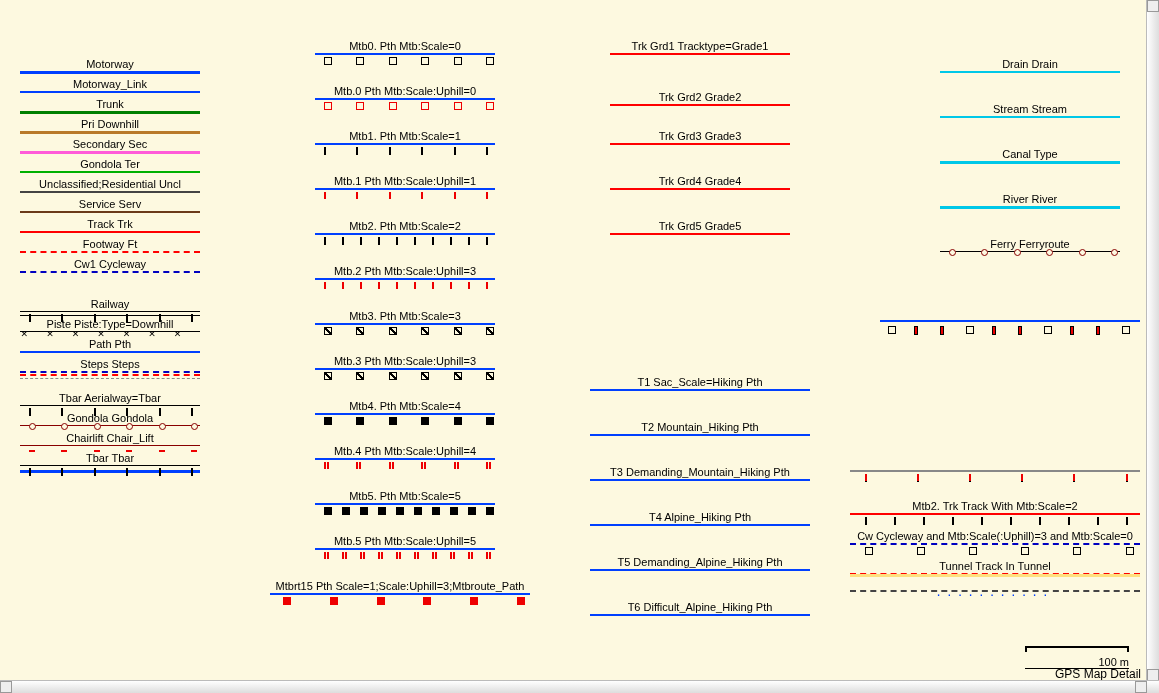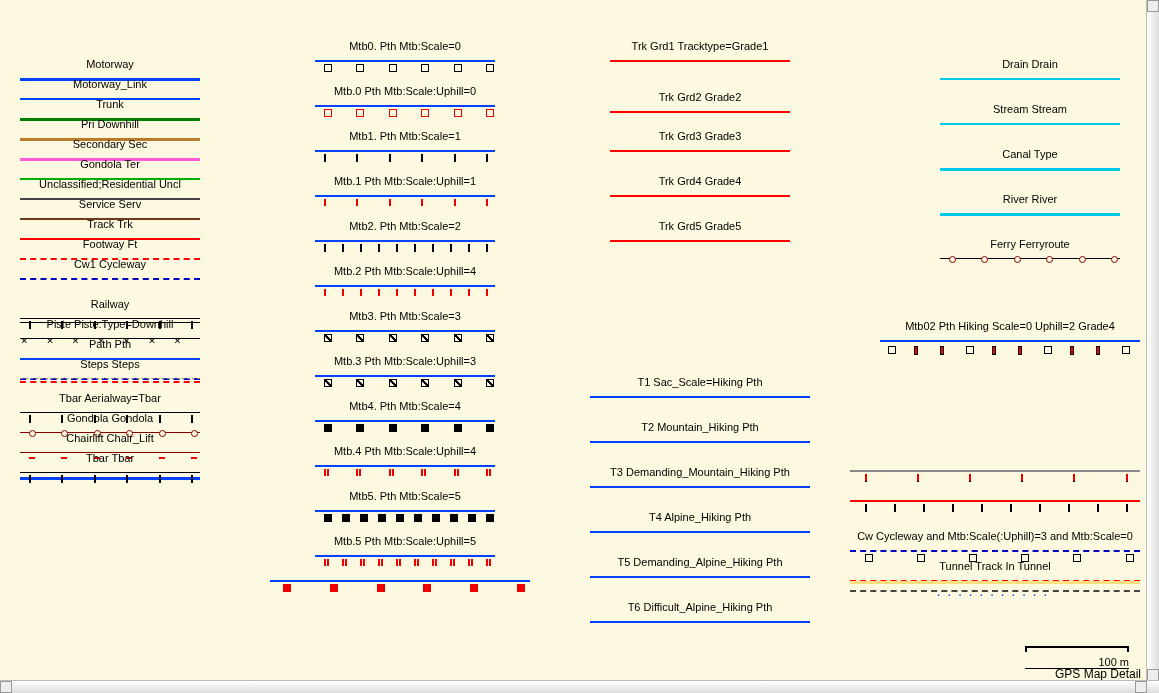--- a/index.html
+++ b/index.html
@@ -1,18 +1,18 @@
 <!DOCTYPE html>
 <html><head>
 <meta charset="utf-8">
 <style>
 body{margin:0;background:#fdf9e0;font-family:Arial,sans-serif;font-size:11px;color:#000;width:1159px;height:693px;position:relative;overflow:hidden}
 #canvas{position:relative;width:1159px;height:693px}
 .legend-item{position:absolute;width:180px;text-align:center}
-.legend-item .label{display:block;padding-bottom:8px;white-space:nowrap}
+.legend-item .label{display:block;padding-bottom:1px;white-space:nowrap}
 .line{height:0;border-top-width:2px;border-bottom:0;position:relative}
 
 
 .ticks{position:absolute;left:0;right:0;top:0;height:10px;pointer-events:none}
 .ticks span{position:absolute;top:2px;width:6px;height:6px;border:1px solid #000}
 .ticks.filled-black-sq span{background:#000}
 .ticks.open-black-sq span{background:#fdf9e0}
 .ticks.open-red-sq span{border-color:#e00;background:#fdf9e0}
 .ticks.red-vert span{border:none;width:2px;height:7px;background:#e00}
 .ticks.black-vert span{border:none;width:2px;height:8px;background:#000}
@@ -228,21 +228,21 @@
             <span style="left:45%"></span>
             <span style="left:55%"></span>
             <span style="left:65%"></span>
             <span style="left:75%"></span>
             <span style="left:85%"></span>
             <span style="left:95%"></span>
           </div>
         </div>
       </div>
       <div class="legend-item" style="left:315px;top:265px;width:180px">
-        <span class="label">Mtb.2 Pth Mtb:Scale:Uphill=4</span>
+        <span class="label">Mtb.2 Pth Mtb:Scale:Uphill=3</span>
         <div class="line" style="border-top:2px solid #0040ff;position:relative">
           <div class="ticks red-vert">
             <span style="left:5%"></span>
             <span style="left:15%"></span>
             <span style="left:25%"></span>
             <span style="left:35%"></span>
             <span style="left:45%"></span>
             <span style="left:55%"></span>
             <span style="left:65%"></span>
             <span style="left:75%"></span>
@@ -331,20 +331,21 @@
             <span style="left:45%"></span>
             <span style="left:55%"></span>
             <span style="left:65%"></span>
             <span style="left:75%"></span>
             <span style="left:85%"></span>
             <span style="left:95%"></span>
           </div>
         </div>
       </div>
       <div class="legend-item" style="left:270px;top:580px;width:260px">
+        <span class="label">Mtbrt15 Pth Scale=1;Scale:Uphill=3;Mtbroute_Path</span>
         <div class="line" style="border-top:2px solid #0040ff;position:relative">
           <div class="ticks red-sq-filled">
             <span style="left:5%"></span>
             <span style="left:23%"></span>
             <span style="left:41%"></span>
             <span style="left:59%"></span>
             <span style="left:77%"></span>
             <span style="left:95%"></span>
           </div>
         </div>
@@ -420,21 +421,20 @@
             <span style="left:5%"></span>
             <span style="left:23%"></span>
             <span style="left:41%"></span>
             <span style="left:59%"></span>
             <span style="left:77%"></span>
             <span style="left:95%"></span>
           </div>
         </div>
       </div>
       <div class="legend-item" style="left:880px;top:320px;width:260px">
-        <span class="label">Mtb02 Pth Hiking Scale=0 Uphill=2 Grade4</span>
         <div class="line" style="border-top:2px solid #0040ff;position:relative">
           <div class="ticks" style="top:2px">
             <span style="position:absolute;left:3%;width:6px;height:6px;border:1px solid #000;background:#fdf9e0"></span>
             <span style="position:absolute;left:13%;width:2px;height:7px;background:#e00"></span>
             <span style="position:absolute;left:23%;width:2px;height:7px;background:#e00"></span>
             <span style="position:absolute;left:33%;width:6px;height:6px;border:1px solid #000;background:#fdf9e0"></span>
             <span style="position:absolute;left:43%;width:2px;height:7px;background:#e00"></span>
             <span style="position:absolute;left:53%;width:2px;height:7px;background:#e00"></span>
             <span style="position:absolute;left:63%;width:6px;height:6px;border:1px solid #000;background:#fdf9e0"></span>
             <span style="position:absolute;left:73%;width:2px;height:7px;background:#e00"></span>
@@ -457,20 +457,21 @@
             <span style="left:5%"></span>
             <span style="left:23%"></span>
             <span style="left:41%"></span>
             <span style="left:59%"></span>
             <span style="left:77%"></span>
             <span style="left:95%"></span>
           </div>
         </div>
       </div>
       <div class="legend-item" style="left:850px;top:500px;width:290px">
+        <span class="label">Mtb2. Trk Track With Mtb:Scale=2</span>
         <div class="line" style="border-top:2px solid #ff0000;position:relative">
           <div class="ticks black-vert">
             <span style="left:5%"></span>
             <span style="left:15%"></span>
             <span style="left:25%"></span>
             <span style="left:35%"></span>
             <span style="left:45%"></span>
             <span style="left:55%"></span>
             <span style="left:65%"></span>
             <span style="left:75%"></span>

